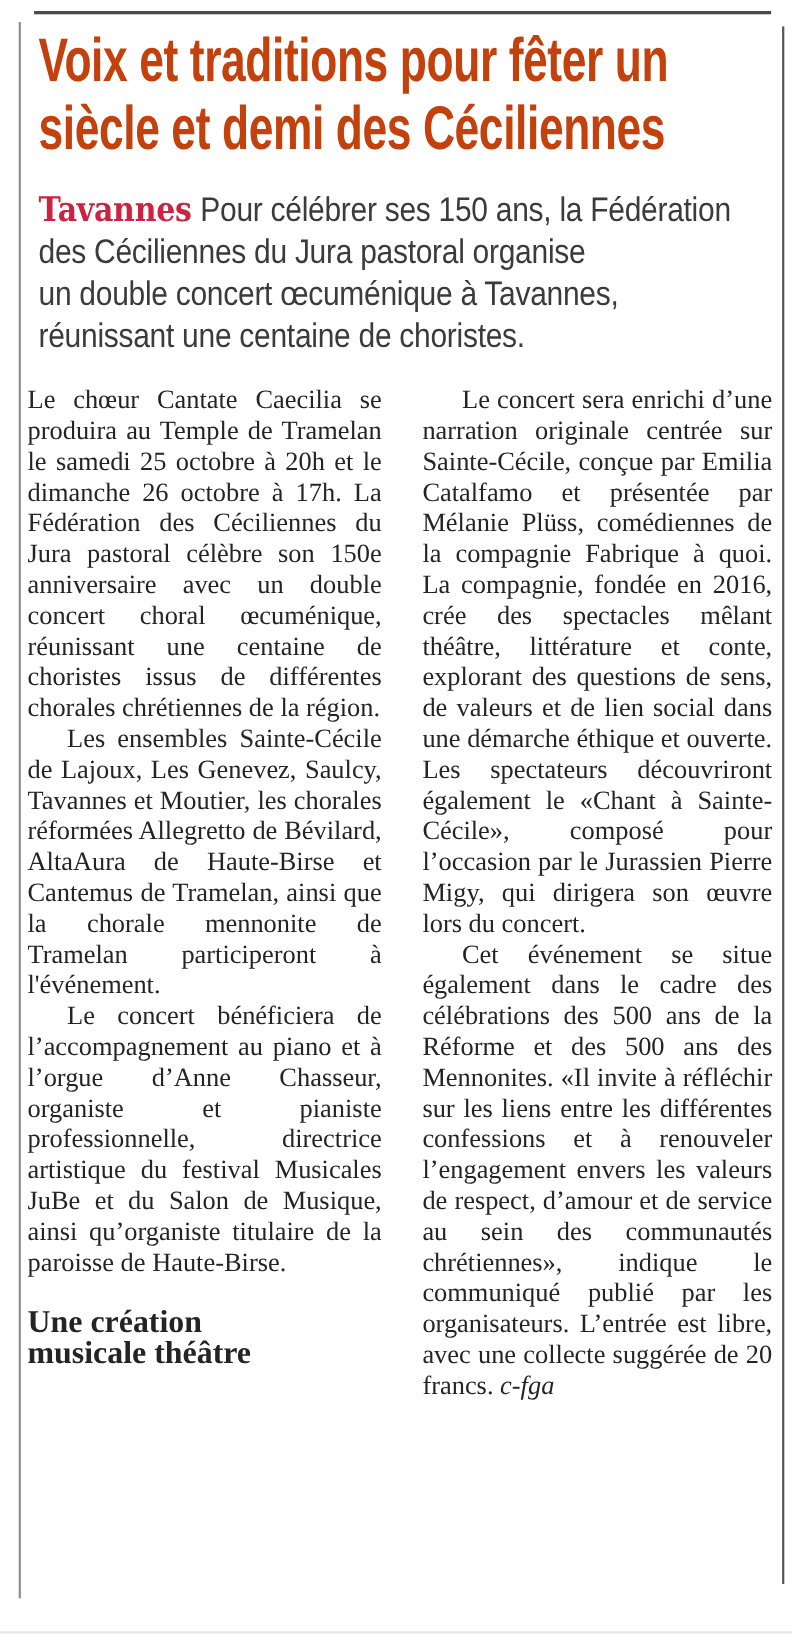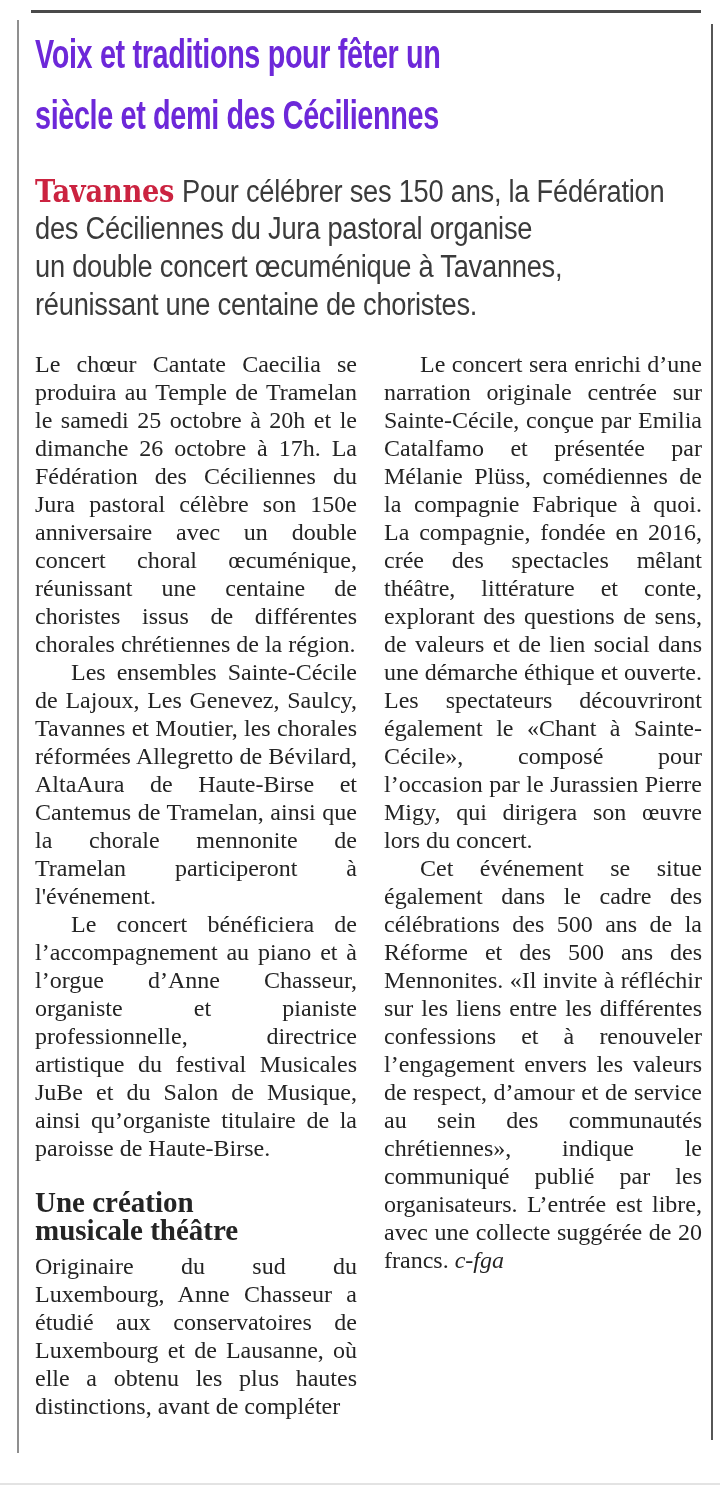--- a/index.html
+++ b/index.html
@@ -22,24 +22,24 @@
   .rule-right  { left: 711px; top: 24px;   width: 2px;   height: 1416px; background: #565656; }
   .rule-bottom { left: 0px;   top: 1483px; width: 720px; height: 2px;  background: #e3e3e3; }
 
   
   .headline {
     position: absolute;
     left: 35px;
     top: 24px;
     width: 668px;
     margin: 0;
-    color: #6d28d9;
+    color: #c2410c;
     font-family: "Liberation Sans", sans-serif;
     font-weight: 700;
-    font-size: 40px;
+    font-size: 56px;
     overflow: visible;
   }
   .headline .hl {
     display: block;
     height: 61px;
     line-height: 61px;
     white-space: nowrap;
     transform: scaleX(0.72);
     transform-origin: 0 50%;
     letter-spacing: -0.5px;
@@ -76,21 +76,21 @@
   .col {
     position: absolute;
     top: 350px;
     color: #242424;
     font-size: 24px;
     line-height: 28px;
     text-align: justify;
     hyphens: auto;
     -webkit-hyphens: auto;
   }
-  .col-left  { left: 35px;  width: 322px; }
+  .col-left  { left: 25px;  width: 322px; }
   .col-right { left: 384px; width: 318px; }
   .col p { margin: 0; }
   .col p.indent { text-indent: 36px; }
   .subhead {
     margin: 26px 0 8px 0;
     font-size: 29px;
     line-height: 28px;
     font-weight: 700;
     color: #242424;
     text-align: left;
@@ -121,21 +121,20 @@
   </div>
 
   <div class="col col-left">
     <p>Le chœur Cantate Caecilia se produira au Temple de Tramelan le samedi 25 octobre à 20h et le dimanche 26 octobre à 17h. La Fédération des Céciliennes du Jura pastoral célèbre son 150e anniversaire avec un double concert choral œcuménique, réunissant une centaine de choristes issus de différentes chorales chrétiennes de la région.</p>
     <p class="indent">Les ensembles Sainte-Cécile de Lajoux, Les Genevez, Saulcy, Tavannes et Moutier, les chorales réformées Allegretto de Bévilard, AltaAura de Haute-Birse et Cantemus de Tramelan, ainsi que la chorale mennonite de Tramelan participeront à l'événement.</p>
     <p class="indent">Le concert bénéficiera de l’accompagnement au piano et à l’orgue d’Anne Chasseur, organiste et pianiste professionnelle, directrice artistique du festival Musicales JuBe et du Salon de Musique, ainsi qu’organiste titulaire de la paroisse de Haute-Birse.</p>
     <h2 class="subhead">
       <span>Une création</span>
       <span>musicale théâtre</span>
     </h2>
-    <p>Originaire du sud du Luxembourg, Anne Chasseur a étudié aux conservatoires de Luxembourg et de Lausanne, où elle a obtenu les plus hautes distinctions, avant de compléter</p>
   </div>
 
   <div class="col col-right">
     <p class="indent">Le concert sera enrichi d’une narration originale centrée sur Sainte-Cécile, conçue par Emilia Catalfamo et présentée par Mélanie Plüss, comédiennes de la compagnie Fabrique à quoi. La compagnie, fondée en 2016, crée des spectacles mêlant théâtre, littérature et conte, explorant des questions de sens, de valeurs et de lien social dans une démarche éthique et ouverte. Les spectateurs découvriront également le «Chant à Sainte-Cécile», composé pour l’occasion par le Jurassien Pierre Migy, qui dirigera son œuvre lors du concert.</p>
     <p class="indent"><span>Cet événement se situe également dans le cadre des célébrations des 500 ans de la Réforme et des 500 ans des Mennonites. «Il invite à réfléchir sur les liens entre les différentes confessions et à renouveler l’engagement envers les valeurs de respect, d’amour et de service au sein des communautés chrétiennes», indique le communiqué publié par les organisateurs. L’entrée est libre, avec une collecte suggérée de 20 francs.</span> <i class="sig">c-fga</i></p>
   </div>
 
 </div>
 
 </body></html>

